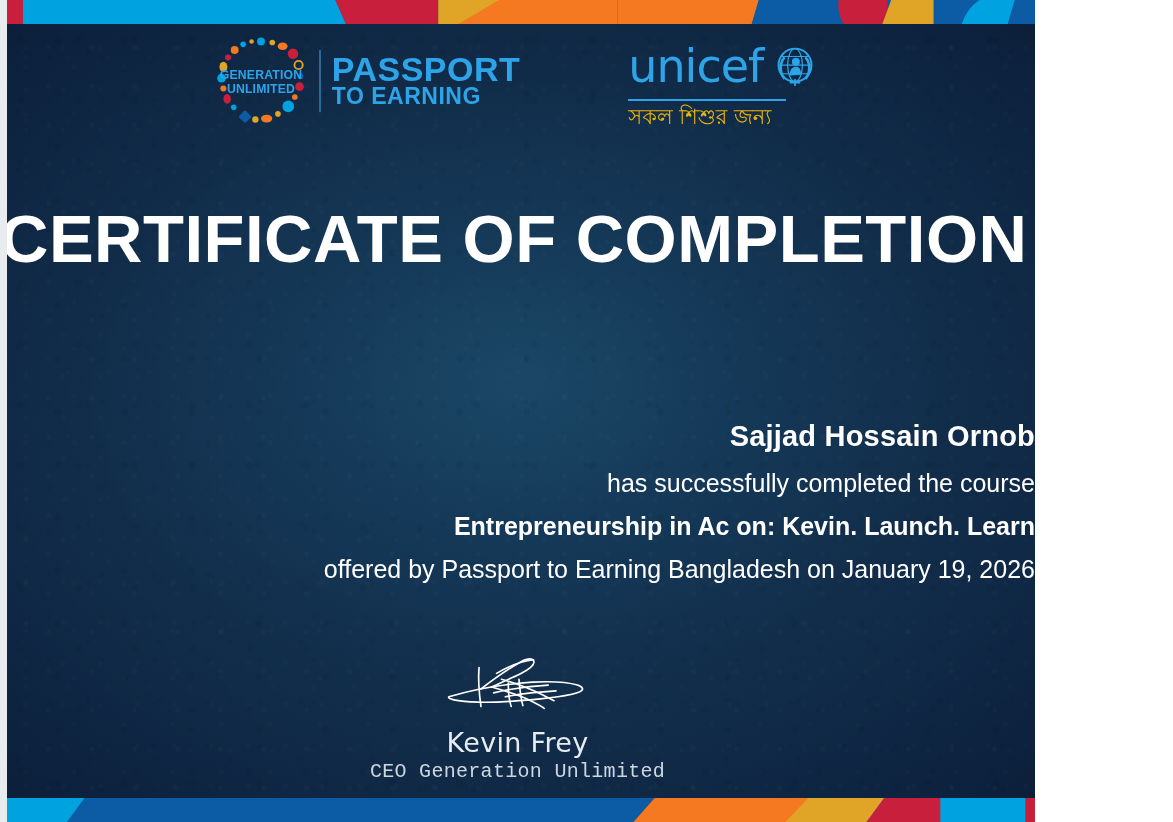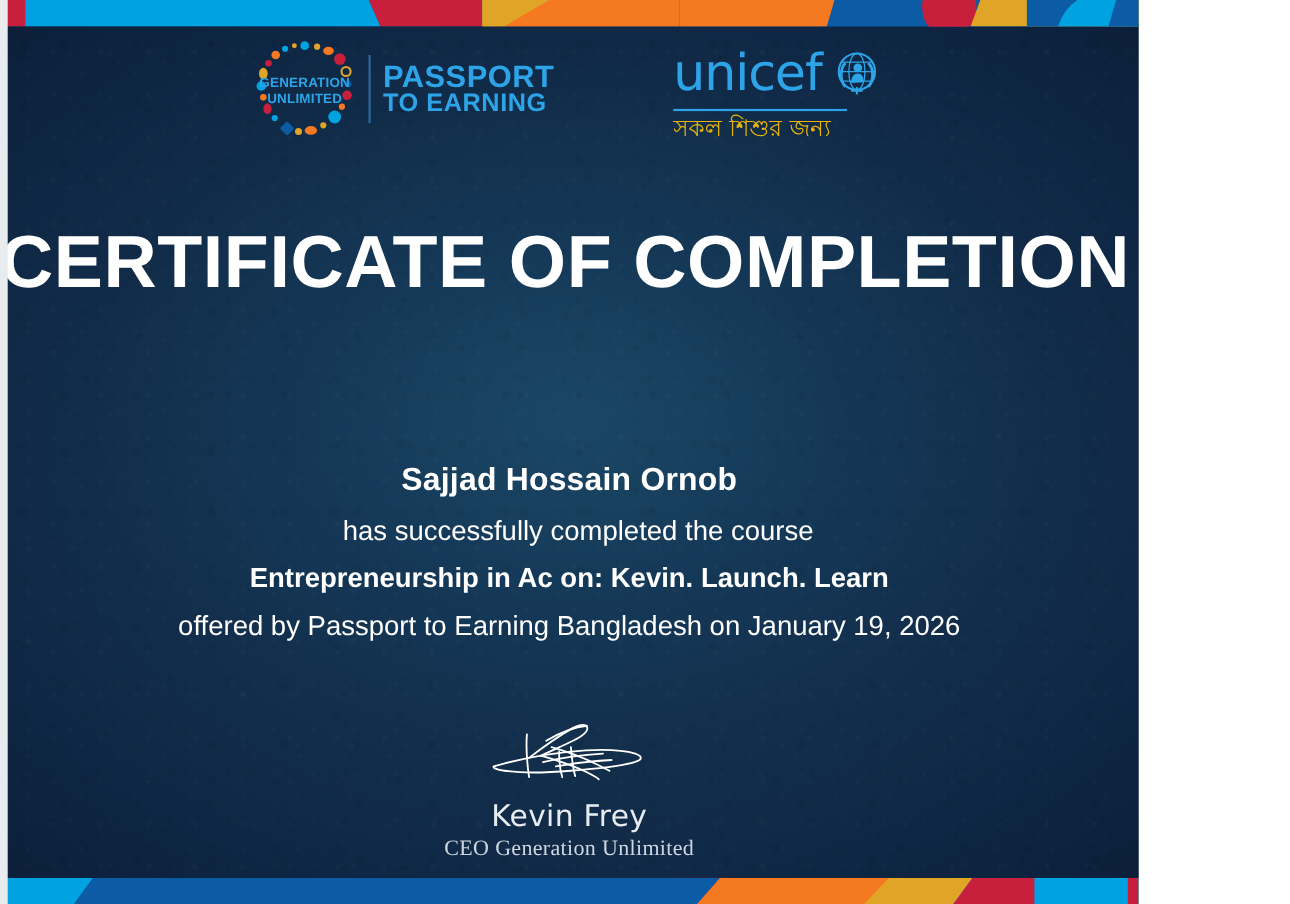--- a/index.html
+++ b/index.html
@@ -121,21 +121,21 @@
   .pte-words {
     display: flex;
     flex-direction: column;
     justify-content: center;
     line-height: 0.94;
     color: #2ea4e8;
     font-weight: 700;
     letter-spacing: .5px;
     font-family: "Liberation Sans", sans-serif;
   }
-  .pte-line1 { font-size: 28px; }
+  .pte-line1 { font-size: 34px; }
   .pte-line2 { font-size: 23px; }
 
   .unicef-lockup {
     display: flex;
     flex-direction: column;
     align-items: flex-start;
     padding-top: 6px;
   }
   .unicef-top {
     display: flex;
@@ -178,21 +178,21 @@
     letter-spacing: 0.5px;
     font-family: "Liberation Sans", sans-serif;
   }
 
   
   .body-block {
     position: absolute;
     top: 398px;
     left: 0;
     width: 100%;
-    text-align: center;
+    text-align: right;
     color: #ffffff;
   }
   .recipient-name {
     font-size: 29px;
     font-weight: 700;
     letter-spacing: .2px;
     margin-bottom: 16px;
   }
   .completion-line {
     font-size: 25px;
@@ -231,21 +231,21 @@
     letter-spacing: .3px;
     line-height: 1.1;
     font-family: "DejaVu Sans", sans-serif;
   }
   .signer-title {
     color: #cdd7e0;
     font-size: 20px;
     font-weight: 400;
     letter-spacing: .3px;
     margin-top: 2px;
-    font-family: Liberation Serif, serif;
+    font-family: Liberation Mono, monospace;
   }
 </style>
 </head>
 <body>
 
 <div class="certificate">
 
   <div class="band band-top">
     <svg viewBox="0 0 1173 24" preserveAspectRatio="none" aria-hidden="true">
       <rect x="0" y="0" width="1173" height="24" fill="#0b5ca5"></rect>

